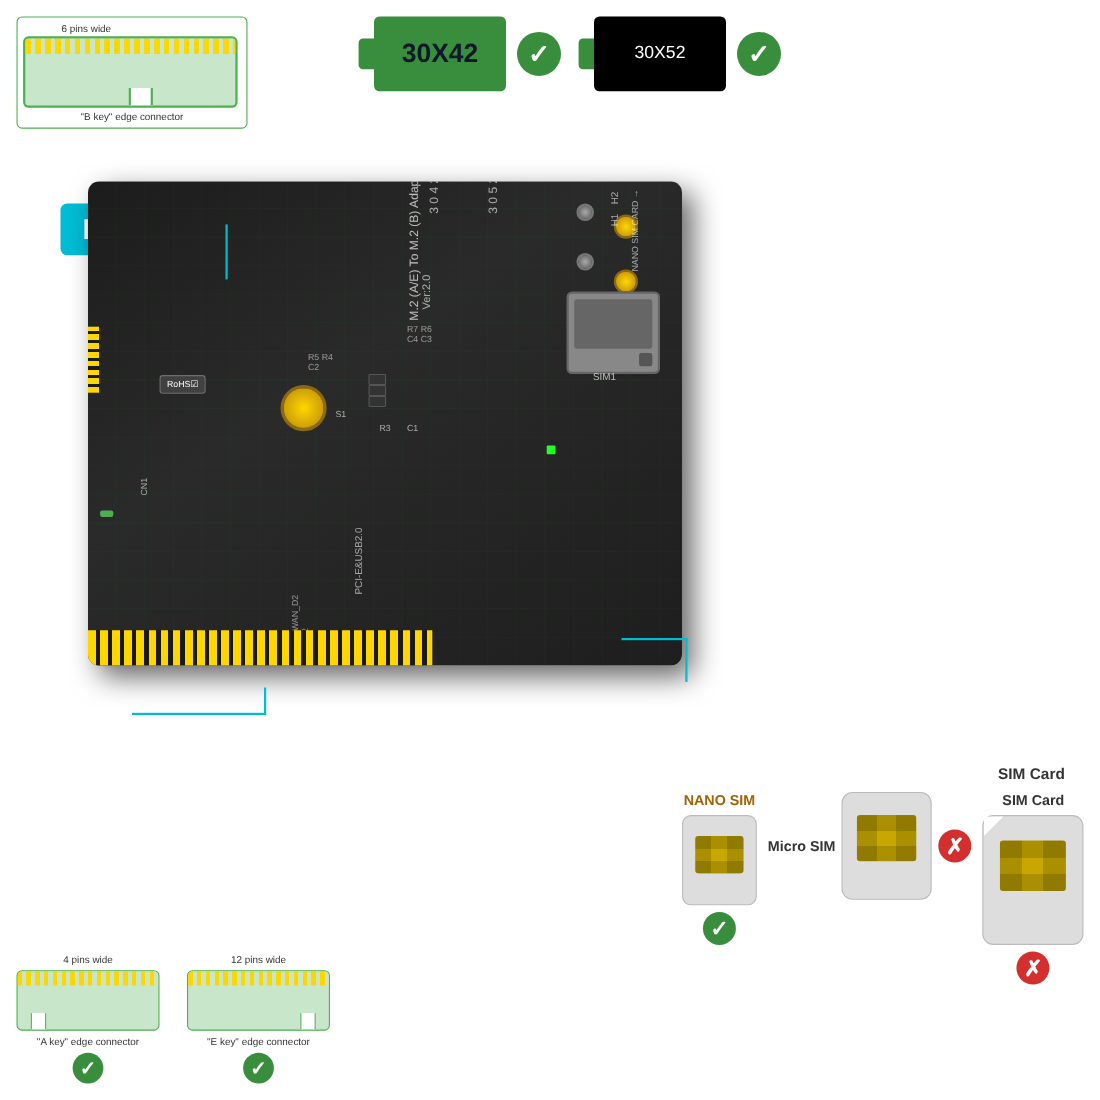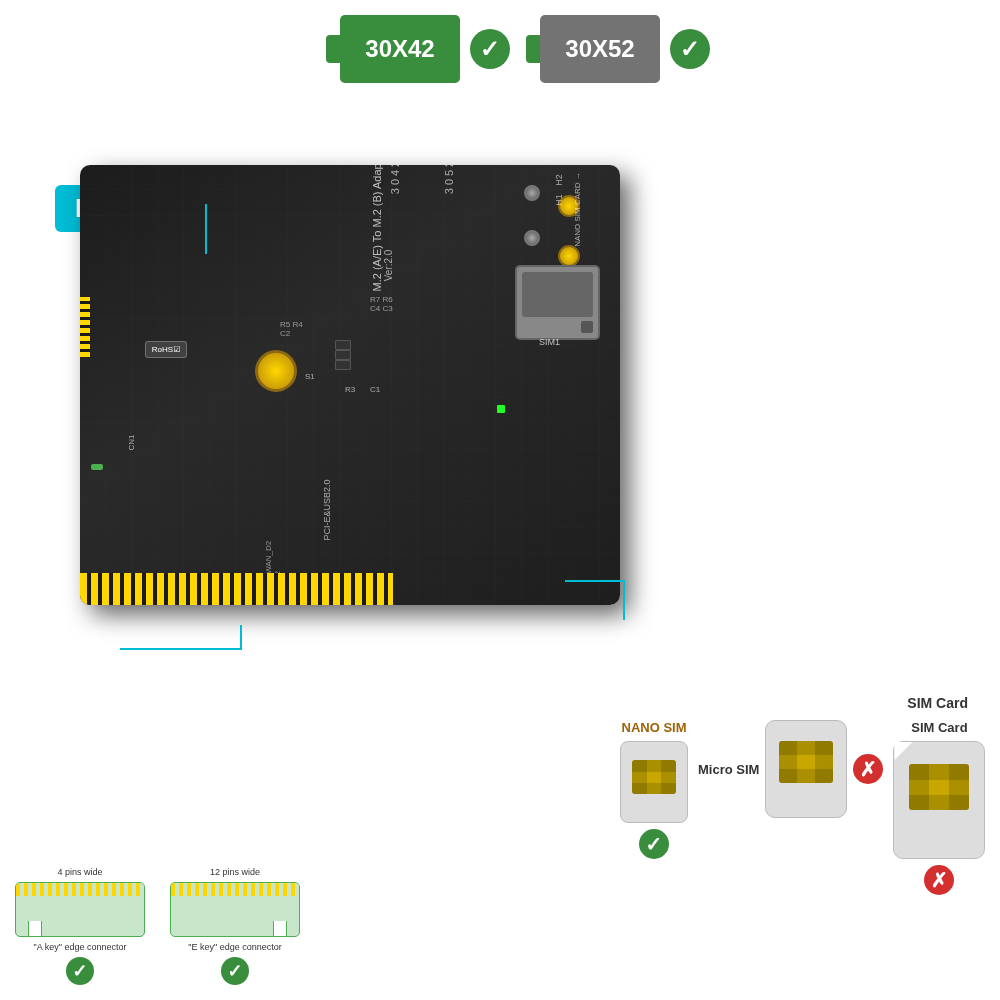--- a/index.html
+++ b/index.html
@@ -96,33 +96,49 @@
     .top-anno-text {
       font-size: 9px;
       color: #333;
     }
   </style>
 </head>
 <body>
 
 <div class="page">
 
+  <div class="annotation" style="top:15px; left:15px; width:210px;">
+
+    <div style="border:1.5px solid #4caf50; border-radius:5px; padding:5px; background:#fff;">
+      <div class="top-anno-text" style="padding-left:35px; margin-bottom:2px;">6 pins wide</div>
+
+      <div style="position:relative; width:195px; height:65px; border:2px solid #4caf50; border-radius:5px; background:#c8e6c9; overflow:hidden;">
+
+        <div style="position:absolute;top:0;left:0;right:0;height:14px;background:repeating-linear-gradient(90deg,#ffd700 0px,#ffd700 5px,#c8e6c9 5px,#c8e6c9 9px);border-radius:4px 4px 0 0;"></div>
+
+        <div style="position:absolute;bottom:0;left:55%;transform:translateX(-50%);width:22px;height:16px;background:#fff;border-left:2px solid #4caf50;border-right:2px solid #4caf50;"></div>
+
+        <div style="position:absolute;top:20px;left:50%;transform:translateX(-50%);font-size:9px;color:#333;white-space:nowrap;"></div>
+      </div>
+      <div style="font-size:9px; color:#333; text-align:center; margin-top:3px;">"B key" edge connector</div>
+    </div>
+  </div>
 
   <div style="position:absolute; top:15px; left:340px; display:flex; gap:30px; align-items:center;">
 
     <div style="display:flex; align-items:center; gap:10px;">
-      <div style="background:#388e3c; color:#ffffff; font-size:24px; font-weight:bold; padding:12px 18px; border-radius:5px; position:relative; min-width:120px; text-align:center; height:68px; display:flex; align-items:center; justify-content:center;">
+      <div style="background:#388e3c; color:#0f172a; font-size:24px; font-weight:bold; padding:12px 18px; border-radius:5px; position:relative; min-width:120px; text-align:center; height:68px; display:flex; align-items:center; justify-content:center;">
         <div style="position:absolute;left:-14px;top:50%;transform:translateY(-50%);width:14px;height:28px;background:#388e3c;border-radius:4px 0 0 4px;"></div>
         <span>30X42</span>
       </div>
       <div class="check-icon-big">✓</div>
     </div>
 
     <div style="display:flex; align-items:center; gap:10px;">
-      <div style="background:#737373; color:#fff; font-size:24px; font-weight:bold; padding:12px 18px; border-radius:5px; position:relative; min-width:120px; text-align:center; height:68px; display:flex; align-items:center; justify-content:center;">
+      <div style="background:#000000; color:#fff; font-size:16px; font-weight:normal; padding:12px 18px; border-radius:5px; position:relative; min-width:120px; text-align:center; height:68px; display:flex; align-items:center; justify-content:center;">
         <div style="position:absolute;left:-14px;top:50%;transform:translateY(-50%);width:14px;height:28px;background:#388e3c;border-radius:4px 0 0 4px;"></div>
         <span>30X52</span>
       </div>
       <div class="check-icon-big">✓</div>
     </div>
   </div>
 
   <div class="m2keyb-label">M.2 Key B</div>
 
   <div style="position:absolute; top:145px; left:50px; width:590px; height:490px;">

